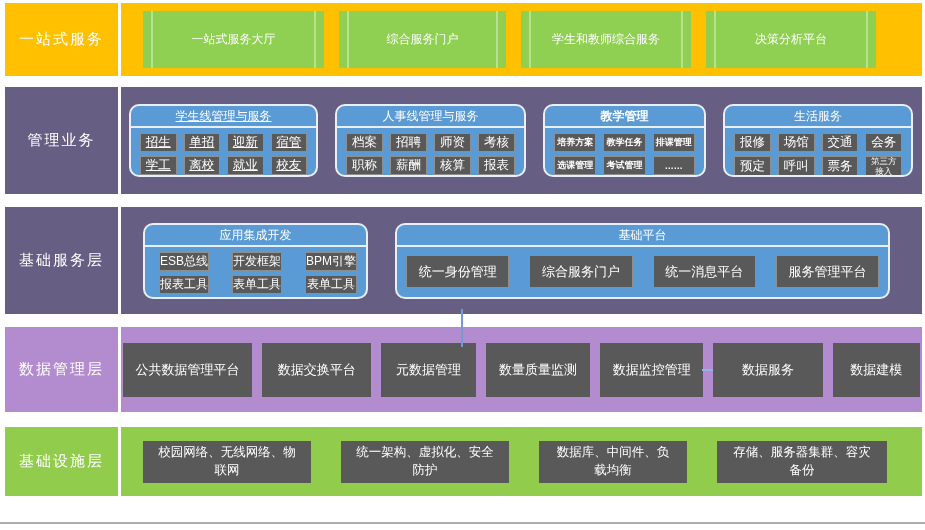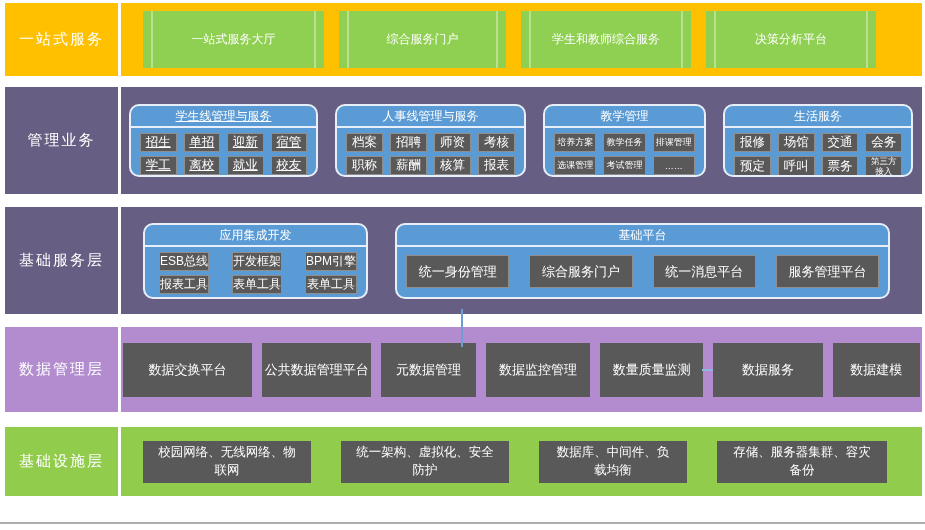--- a/index.html
+++ b/index.html
@@ -52,21 +52,21 @@
   .chip {
     background:#595959; border:1px solid #8E8E8E; color:#ffffff;
     display:flex; align-items:center; justify-content:center;
     font-size:12.5px; text-align:center; white-space:nowrap; min-height:19px;
   }
   .chip.tiny { font-size:8.5px; line-height:1.15; white-space:normal; padding:0 3px; }
 
   
   .band-management .content { padding-left:8px; padding-right:6px; gap:17px; }
   .band-management .group { height:73px; }
-  .g-w1{width:189px;text-decoration:underline;} .g-w2{width:191px;} .g-w3{width:163px;} .g-w4{width:190px;}
+  .g-w1{width:189px;text-decoration:underline;} .g-w2{width:191px;} .g-w3{width:163px;font-weight:bold;} .g-w4{width:190px;}
   .g3 .group-items { grid-template-columns:repeat(3,1fr); }
   .g3 .chip { font-size:9px; }
 
   
   .band-foundation .content { padding-left:22px; gap:27px; }
   .band-foundation .group { height:76px; }
   .g-dev{width:225px;} .g-platform{width:495px;}
   .g-dev .group-items { grid-template-columns:repeat(3,1fr); gap:4px 23px; padding:5px 14px 7px; }
   .g-dev .chip { font-size:12px; }
   .g-platform .platform-items {
@@ -207,25 +207,25 @@
         </div>
       </div>
 
     </div>
   </div>
 
   <div class="band band-data">
     <div class="band-label">数据管理层</div>
     <div class="divider"></div>
     <div class="content">
+      <div class="data-chip">公共数据管理平台</div>
       <div class="data-chip">数据交换平台</div>
-      <div class="data-chip">公共数据管理平台</div>
       <div class="data-chip">元数据管理</div>
+      <div class="data-chip">数量质量监测</div>
       <div class="data-chip">数据监控管理</div>
-      <div class="data-chip">数量质量监测</div>
       <div class="data-chip">数据服务</div>
       <div class="data-chip">数据建模</div>
     </div>
   </div>
 
   <div class="band band-infra">
     <div class="band-label">基础设施层</div>
     <div class="divider"></div>
     <div class="content">
       <div class="infra-chip ic1">校园网络、无线网络、物联网</div>

